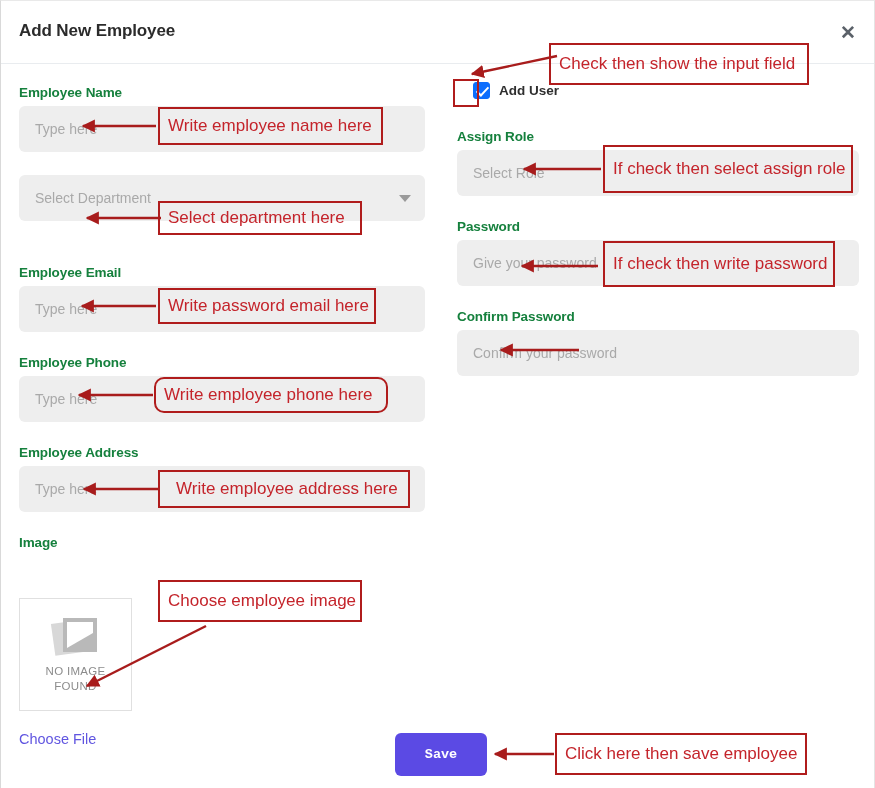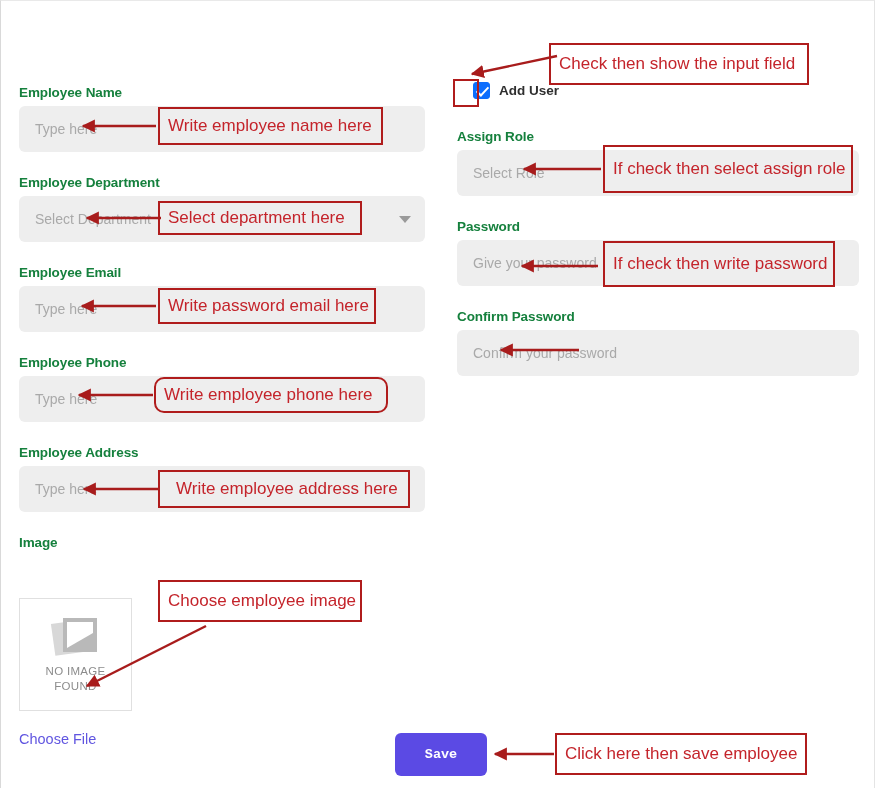--- a/index.html
+++ b/index.html
@@ -222,32 +222,35 @@
     width: 875px; height: 788px;
     pointer-events: none;
     z-index: 39;
   }
 </style>
 </head>
 <body>
 
 <div class="modal">
 
+  <div class="modal-header">
+    <div class="modal-title">Add New Employee</div>
+    <button class="close-btn">✕</button>
+  </div>
 
   <div class="modal-body">
 
     <div class="col-left">
 
       <div class="field" style="top:21px;">
         <label class="field-label">Employee Name</label>
         <div class="input-box">Type here</div>
       </div>
 
       <div class="field" style="top:111px;">
-        <label class="field-label">Employee Department</label>
         <div class="input-box select-box">
           <span>Select Department</span>
           <span class="caret"></span>
         </div>
       </div>
 
       <div class="field" style="top:201px;">
         <label class="field-label">Employee Email</label>
         <div class="input-box">Type here</div>
       </div>

